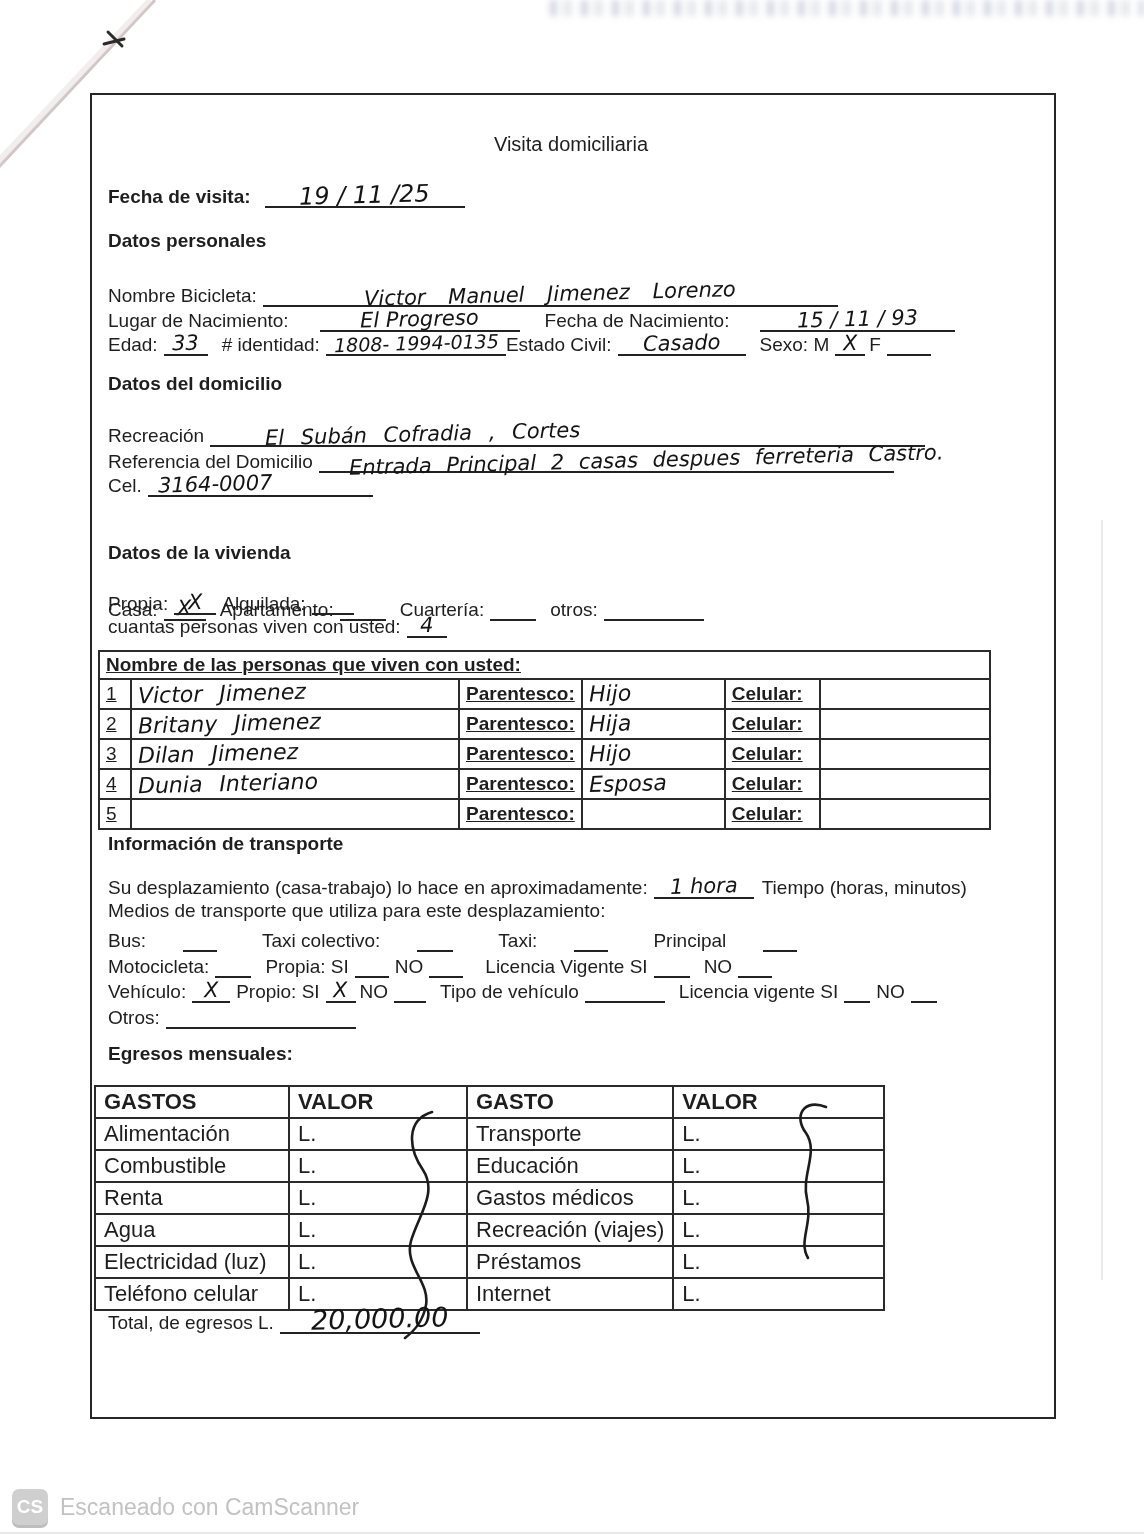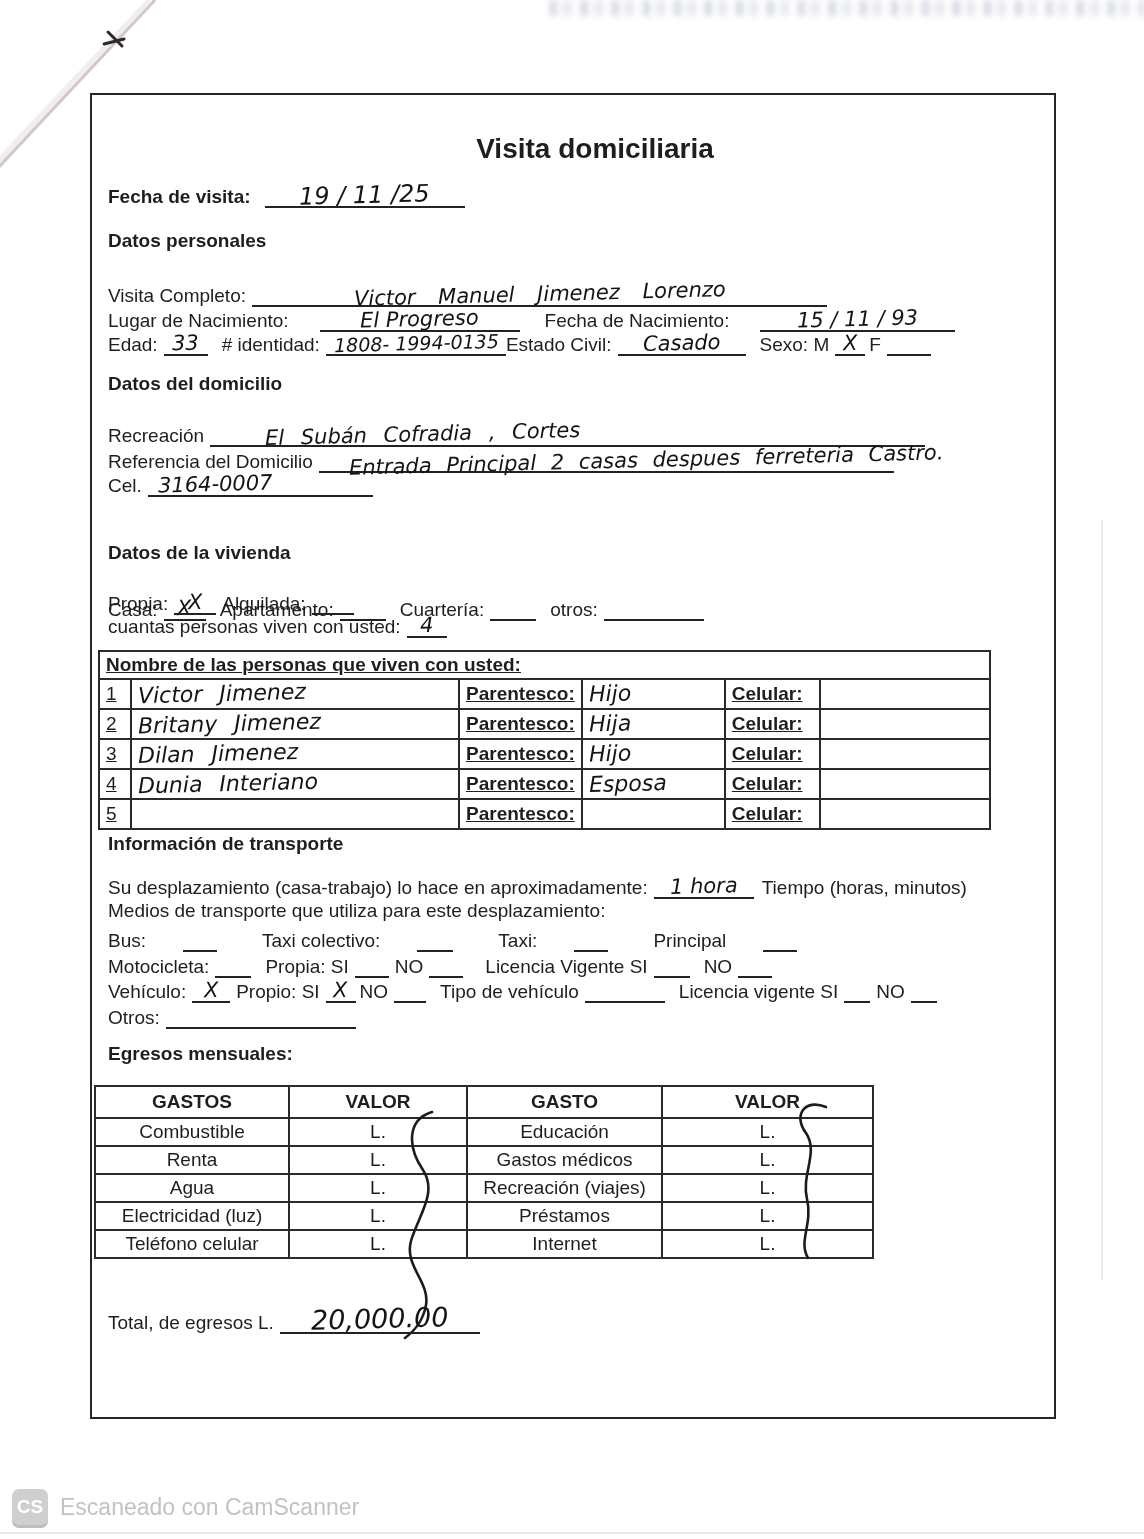--- a/index.html
+++ b/index.html
@@ -15,30 +15,30 @@
   .b{font-weight:bold;}
   .heading{position:absolute;font-size:19px;font-weight:bold;}
   .lbl{margin-right:6px;}
   .gap{margin-left:14px;}
   .u{display:inline-flex;align-items:flex-end;justify-content:center;
      border-bottom:2px solid #222;height:25px;overflow:visible;white-space:nowrap;}
   .hw{font-family:"DejaVu Sans",sans-serif;font-style:italic;color:#141414;
       font-size:21px;line-height:22px;display:inline-block;transform:rotate(-1.5deg);}
   .hw-big{font-size:27px;line-height:26px;}
   .title{position:absolute;left:90px;top:133px;width:962px;text-align:center;
-         font-size:28px;font-weight:bold;margin-left:24px;}
+         font-size:20px;font-weight:normal;}
   table{border-collapse:collapse;table-layout:fixed;}
   .ptable{position:absolute;left:98px;top:650px;}
   .ptable td,.ptable th{border:2px solid #2b2b2b;font-size:19px;padding:1px 6px;
       text-align:left;vertical-align:middle;overflow:visible;white-space:nowrap;text-decoration:underline;}
   .ptable .hrow th{font-size:19px;height:24px;}
   .ptable td{height:26px;}
   .etable{position:absolute;left:94px;top:1085px;}
-  .etable td,.etable th{border:2px solid #2b2b2b;font-size:19px;padding:2px 8px;
-      text-align:center;vertical-align:middle;white-space:nowrap;margin-top:32px;}
+  .etable td,.etable th{border:2px solid #2b2b2b;font-size:22px;padding:2px 8px;
+      text-align:left;vertical-align:middle;white-space:nowrap;margin-top:32px;}
   .etable th{height:26px;}
   .etable td{height:21px;}
   .footer{position:absolute;left:12px;top:1489px;display:flex;align-items:center;}
   .cs-badge{width:36px;height:36px;border-radius:7px;background:#cfcfcf;
       box-shadow:0 3px 0 #bdbdbd;color:#ffffff;font-weight:bold;font-size:19px;
       display:flex;align-items:center;justify-content:center;}
   .cs-text{margin-left:12px;color:#c2c2c2;font-size:23px;}
   svg.overlay{position:absolute;left:0;top:0;pointer-events:none;}
 </style>
 </head>
@@ -65,21 +65,21 @@
   <div class="row" style="left:108px;top:181px;">
     <span class="lbl b">Fecha de visita:</span>
     <span class="u" style="width:200px;margin-left:8px;">
         <span class="hw" style="font-size:24px;">19 / 11 /25</span>
       </span>
   </div>
 
   <div class="heading" style="left:108px;top:230px;">Datos personales</div>
 
   <div class="row" style="left:108px;top:280px;">
-    <span class="lbl">Visita Completo:</span>
+    <span class="lbl">Nombre Bicicleta:</span>
     <span class="u" style="width:575px;">
         <span class="hw" style="word-spacing:16px;">Victor  Manuel  Jimenez  Lorenzo</span>
       </span>
   </div>
 
   <div class="row" style="left:108px;top:305px;gap:25px;">
     <span class="lbl">Lugar de Nacimiento:</span>
     <span class="u" style="width:200px;">
         <span class="hw">El Progreso</span>
       </span>
@@ -330,20 +330,26 @@
         <col style="width:211px">
       </colgroup>
     <tbody>
         <tr>
       <th>GASTOS</th>
       <th>VALOR</th>
       <th>GASTO</th>
       <th>VALOR</th>
     </tr>
     <tr>
+      <td>Alimentación</td>
+          <td>L.</td>
+      <td>Transporte</td>
+          <td>L.</td>
+    </tr>
+    <tr>
       <td>Combustible</td>
           <td>L.</td>
       <td>Educación</td>
           <td>L.</td>
     </tr>
     <tr>
       <td>Renta</td>
           <td>L.</td>
       <td>Gastos médicos</td>
           <td>L.</td>

